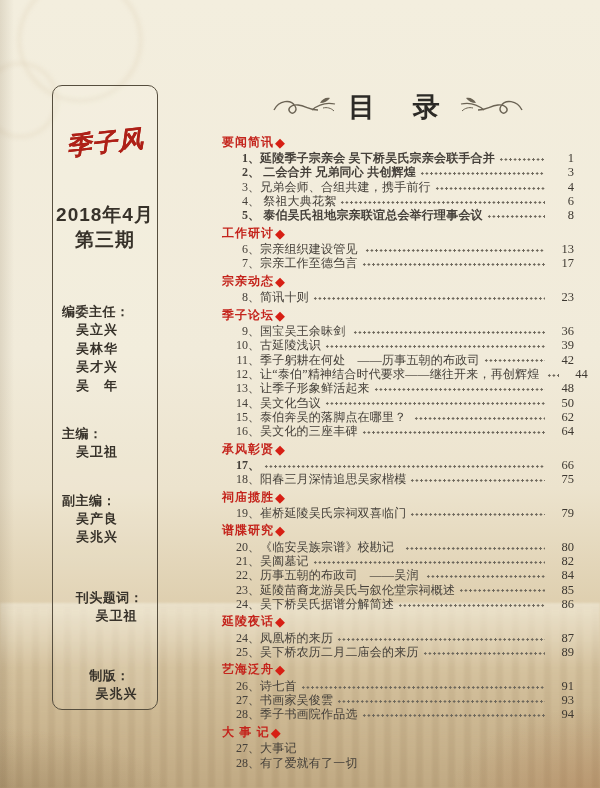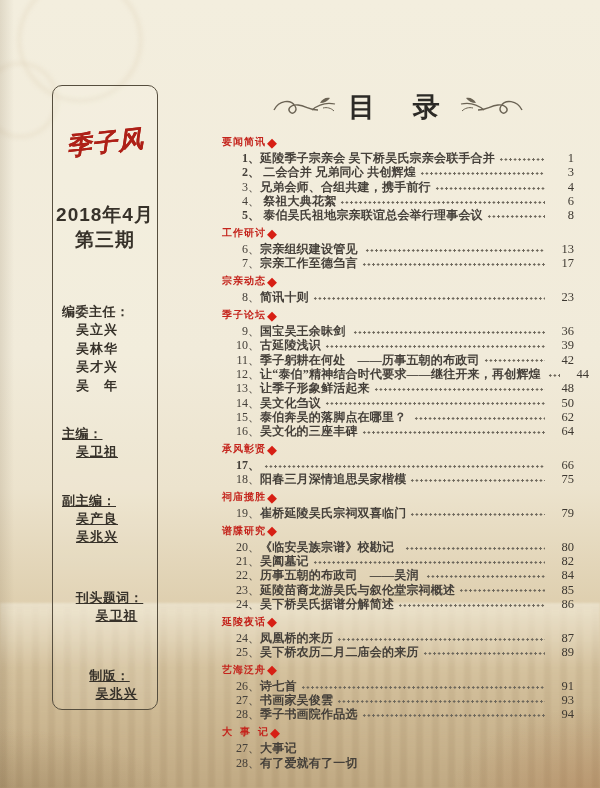--- a/index.html
+++ b/index.html
@@ -42,45 +42,45 @@
   }
   .logo{
     height:60px;display:flex;align-items:center;justify-content:center;
     color:#ae2017;font-size:25px;font-weight:700;font-style:italic;
     transform:rotate(-6deg);letter-spacing:1px;text-shadow:0 0 .6px #ae2017;
   }
   .issue{margin-top:30px;text-align:center;font-size:19px;font-weight:600;letter-spacing:1px;}
   .issue div{line-height:25px;}
   .roles{margin-top:50px;font-size:13px;}
   .role-group{margin-top:7px;}
-  .role-group + .role-group{margin-top:29px;text-decoration:underline;}
+  .role-group + .role-group{margin-top:29px;}
   .role-group:nth-child(n+4){margin-top:41px;text-align:center;}
   .role-label{padding-left:9px;line-height:19px;font-weight:600;letter-spacing:.5px;}
   .role-name{padding-left:23px;line-height:18.5px;font-weight:600;letter-spacing:1px;white-space:pre;}
 
   
   .main{position:absolute;left:222px;top:88px;width:352px;color:#45403a;}
   .title-row{display:flex;align-items:center;justify-content:center;height:38px;margin-bottom:8px;}
   .toc-title{
     font-size:27px;font-weight:700;color:#2c2a26;letter-spacing:8px;
     margin:0 10px;white-space:pre;
   }
   .flourish{display:flex;align-items:center;color:#6b6354;}
   .flourish.right svg{transform:scaleX(-1);}
 
   .sections{margin-top:2px;}
   .toc-section{height:16.5px;display:flex;align-items:center;margin:2px 0 1px 0;}
   .section-label{
-    color:#c4241c;font-size:10px;font-weight:700;letter-spacing:1px;
-    font-family:Liberation Mono, monospace;white-space:pre;
+    color:#c4241c;font-size:12px;font-weight:700;letter-spacing:1px;
+    font-family:Liberation Sans, sans-serif;white-space:pre;
   }
   .section-diamond{color:#d71f14;font-size:13px;margin-left:1px;line-height:1;}
   .toc-item{display:flex;align-items:center;height:14.3px;font-size:12px;}
   .toc-item .num{width:38px;text-align:right;white-space:pre;flex:none;}
-  .toc-item .item-title{white-space:pre;letter-spacing:.2px;font-weight:bold;}
+  .toc-item .item-title{white-space:pre;letter-spacing:.2px;}
   .toc-item.bold .item-title,.toc-item.bold .num{font-weight:700;}
   .dots{
     flex:1;height:100%;margin:0 5px 0 4px;min-width:12px;
     background-image:radial-gradient(circle,#6d675b 1px,rgba(0,0,0,0) 1.25px);
     background-size:4.6px 4.6px;background-repeat:repeat-x;background-position:0 56%;
   }
   .page-no{width:24px;text-align:right;font-size:12.5px;color:#3d3831;flex:none;}
   .spacer{flex:1;}
 </style>
 </head>

